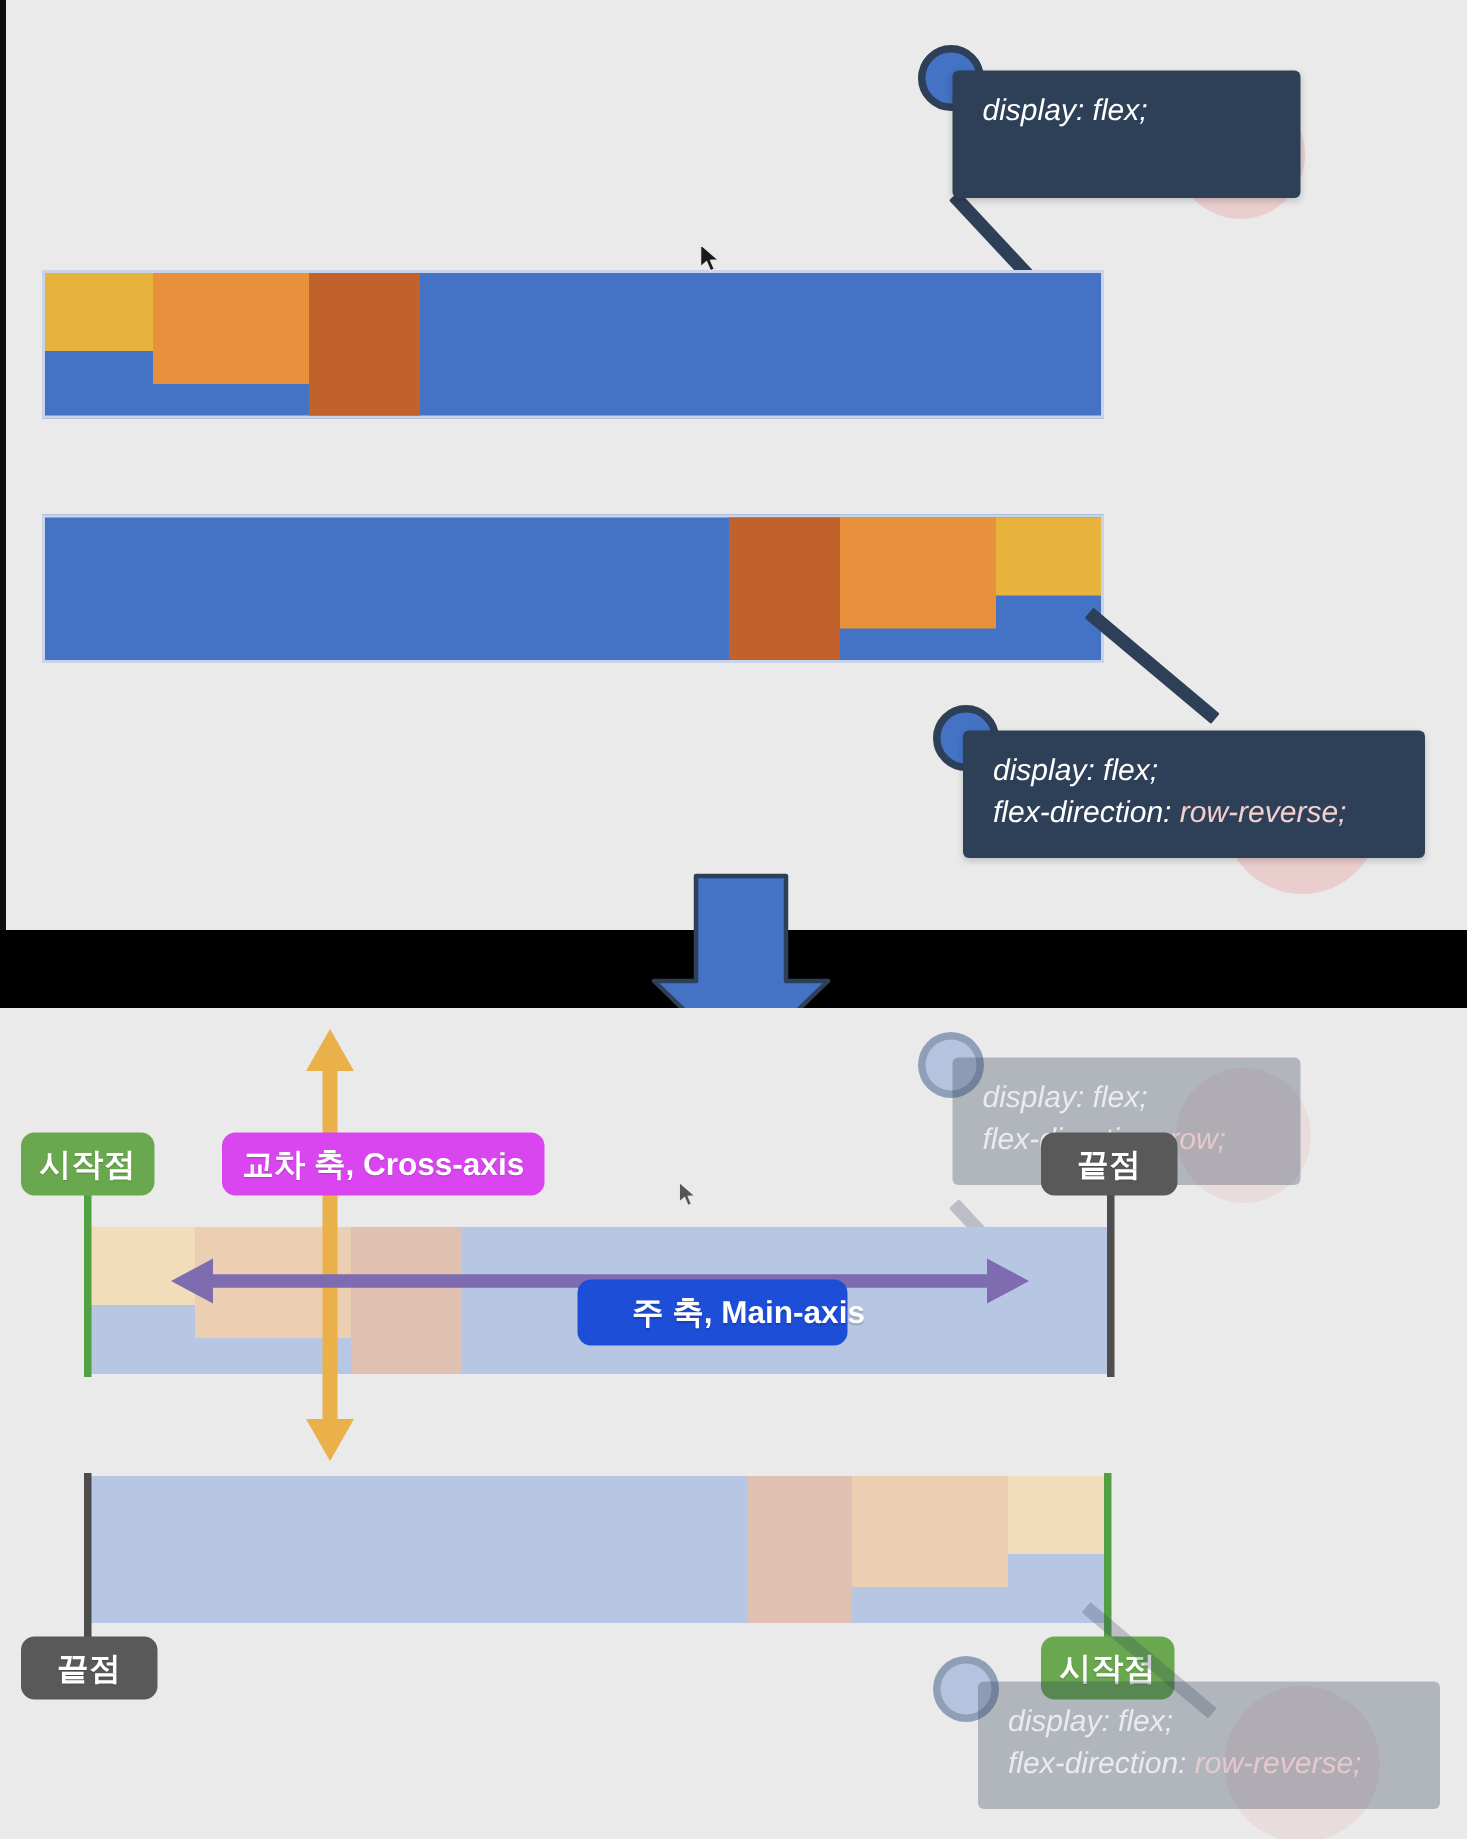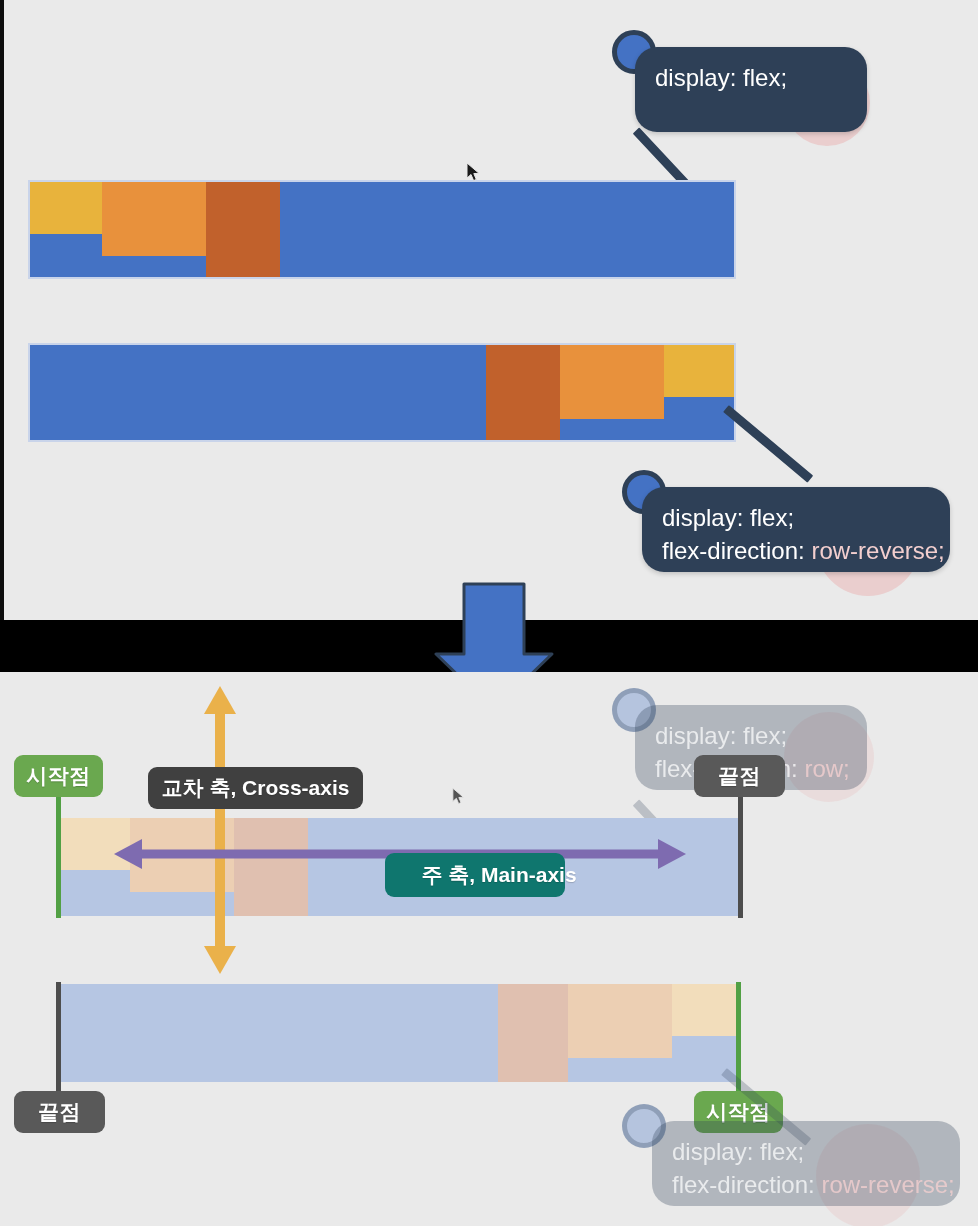--- a/index.html
+++ b/index.html
@@ -20,25 +20,26 @@
   #panel-bottom{position:absolute;left:0;top:672px;width:978px;height:554px;background:#eaeaea;}
 
   
   .fbox{position:absolute;box-sizing:border-box;background:#4472c4;
         border:2px solid #c9d4ea;}
   .item{position:absolute;bottom:auto;top:0;}
 
   
   .callout{
     position:absolute;box-sizing:border-box;
-    background:#2e4057;border-radius:22px;
+    background:#2e4057;border-radius:4px;
     color:#ffffff;padding:14px 20px 16px 20px;
-    line-height:1.38;font-size:24px;
+    line-height:1.38;font-size:20px;
     box-shadow:0 2px 5px rgba(0,0,0,.18);
     white-space:nowrap;
+    font-style:italic;
   }
   .callout .val{color:#f3cfcf;}
   .callout.ghost{background:rgba(46,64,87,.30);color:rgba(255,255,255,.72);box-shadow:none;}
   .callout.ghost .val{color:rgba(243,207,207,.8);}
   .dot{
     position:absolute;width:44px;height:44px;border-radius:50%;
     background:#4472c4;border:5px solid #2e4057;box-sizing:border-box;
   }
   .dot.ghost{background:rgba(68,114,196,.32);border-color:rgba(46,64,87,.28);}
   .pinkcircle{position:absolute;border-radius:50%;background:rgba(233,160,160,.38);}
@@ -63,22 +64,22 @@
   .marker-line.start{background:#52a044;}
   .marker-line.end{background:#4d4d4d;}
 
   
   .axis-label{
     position:absolute;box-sizing:border-box;
     border-radius:9px;color:#fff;font-weight:bold;font-size:21px;
     display:flex;align-items:center;justify-content:center;
     white-space:nowrap;text-shadow:0 1px 1px rgba(0,0,0,.18);
   }
-  .axis-label.cross{background:#404040;margin-top:12px;}
-  .axis-label.main{background:#0f766e;padding-left:48px;}
+  .axis-label.cross{background:#d946ef;}
+  .axis-label.main{background:#1d4ed8;padding-left:48px;}
 
   
   .fbox-f{position:absolute;box-sizing:border-box;background:#b6c6e3;}
   .item-f{position:absolute;top:0;}
 
   .cursor{position:absolute;width:0;height:0;}
 </style>
 </head>
 <body>
 

